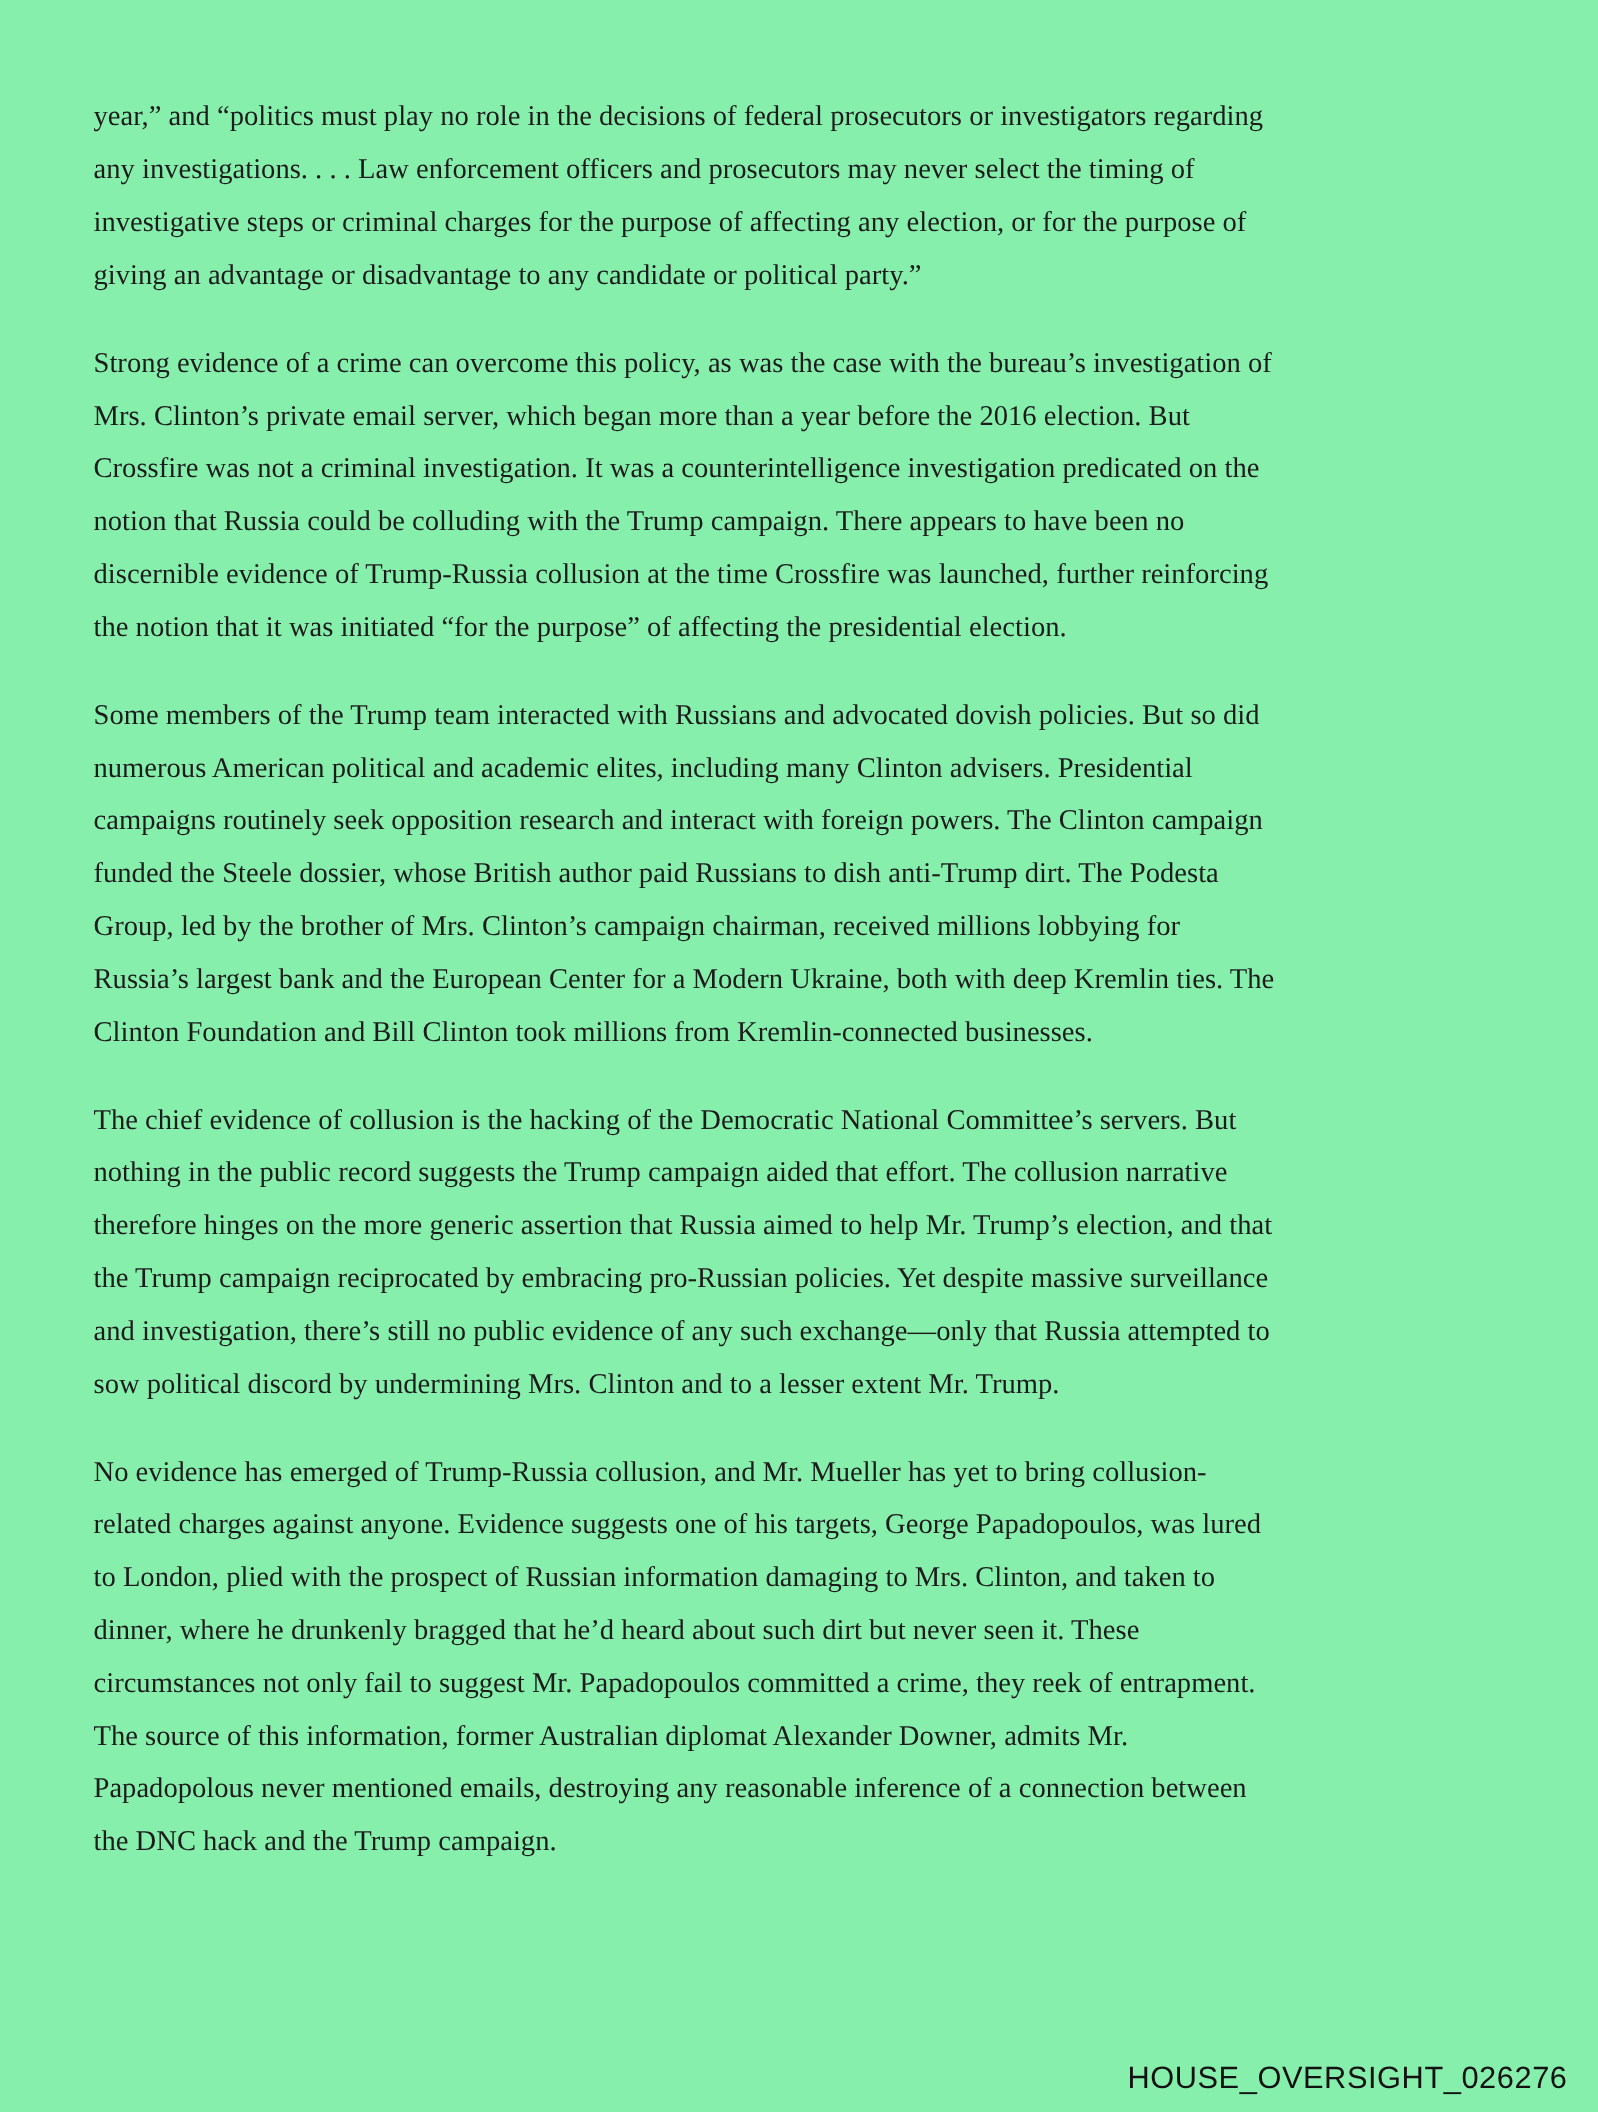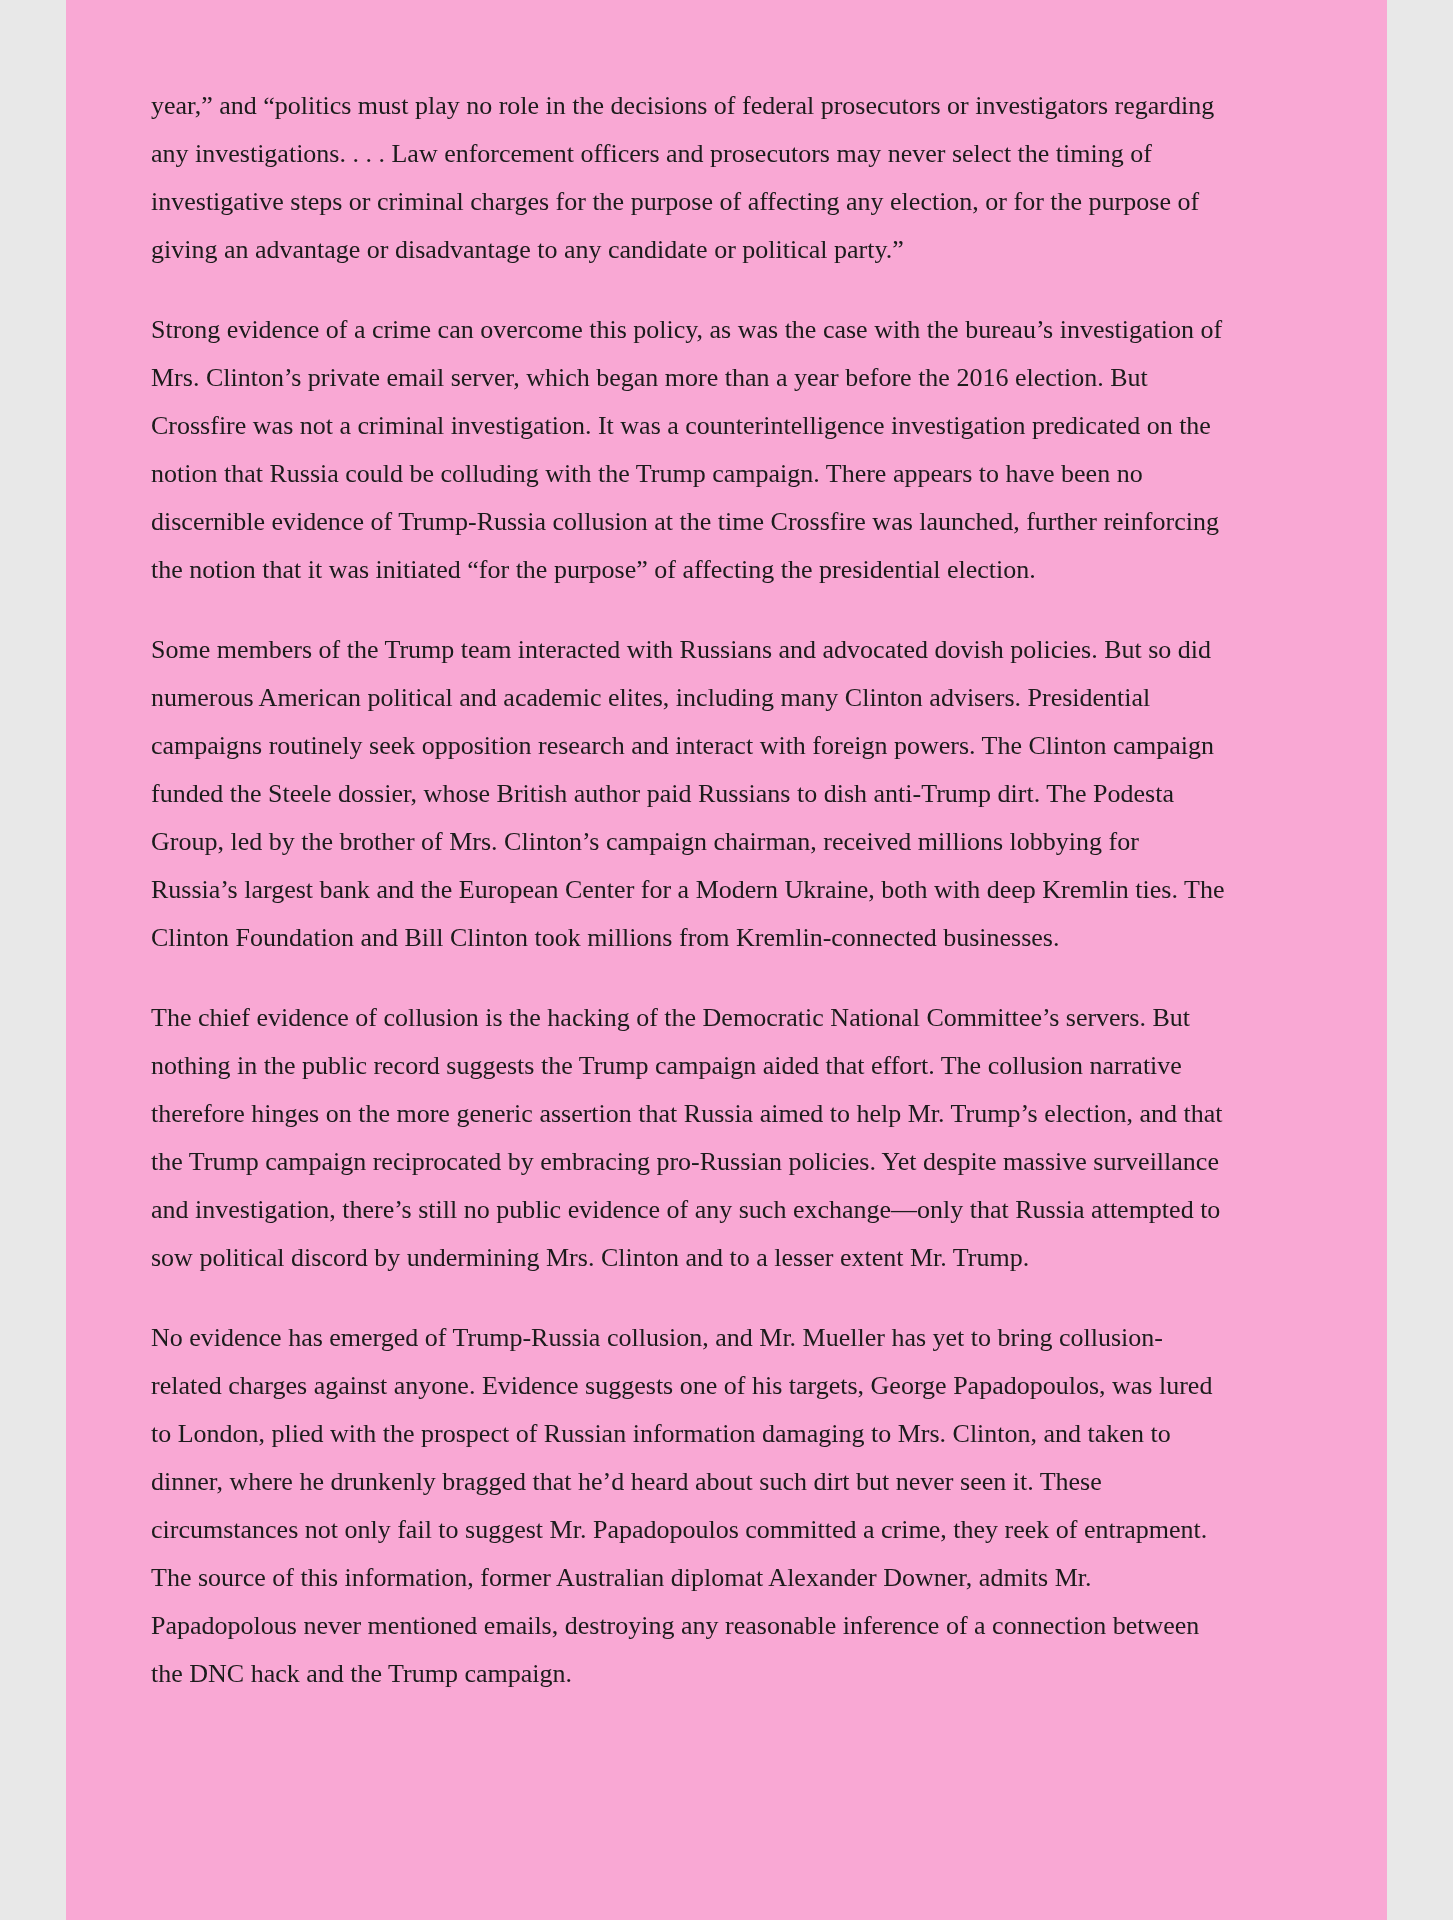--- a/index.html
+++ b/index.html
@@ -2,24 +2,24 @@
 <html><head>
 <meta charset="utf-8">
 <style>
   html, body {
     margin: 0;
     padding: 0;
     background: #e8e8e8;
   }
   .page {
     position: relative;
-    width: 1321px;
+    width: 1453px;
     height: 1920px;
     margin: 0 auto;
-    background: #f9a8d4;
+    background: #86efac;
     overflow: hidden;
     font-family: "Liberation Serif", serif;
   }
   .content {
     position: absolute;
     left: 85px;
     top: 82px;
     right: 50px;
   }
   .para {
@@ -72,13 +72,14 @@
 sow political discord by undermining Mrs. Clinton and to a lesser extent Mr. Trump.</p>
     <p class="para">No evidence has emerged of Trump-Russia collusion, and Mr. Mueller has yet to bring collusion-
 related charges against anyone. Evidence suggests one of his targets, George Papadopoulos, was lured
 to London, plied with the prospect of Russian information damaging to Mrs. Clinton, and taken to
 dinner, where he drunkenly bragged that he’d heard about such dirt but never seen it. These
 circumstances not only fail to suggest Mr. Papadopoulos committed a crime, they reek of entrapment.
 The source of this information, former Australian diplomat Alexander Downer, admits Mr.
 Papadopolous never mentioned emails, destroying any reasonable inference of a connection between
 the DNC hack and the Trump campaign.</p>
   </div>
+  <div class="bates">HOUSE_OVERSIGHT_026276</div>
 </div>
 
 </body></html>

